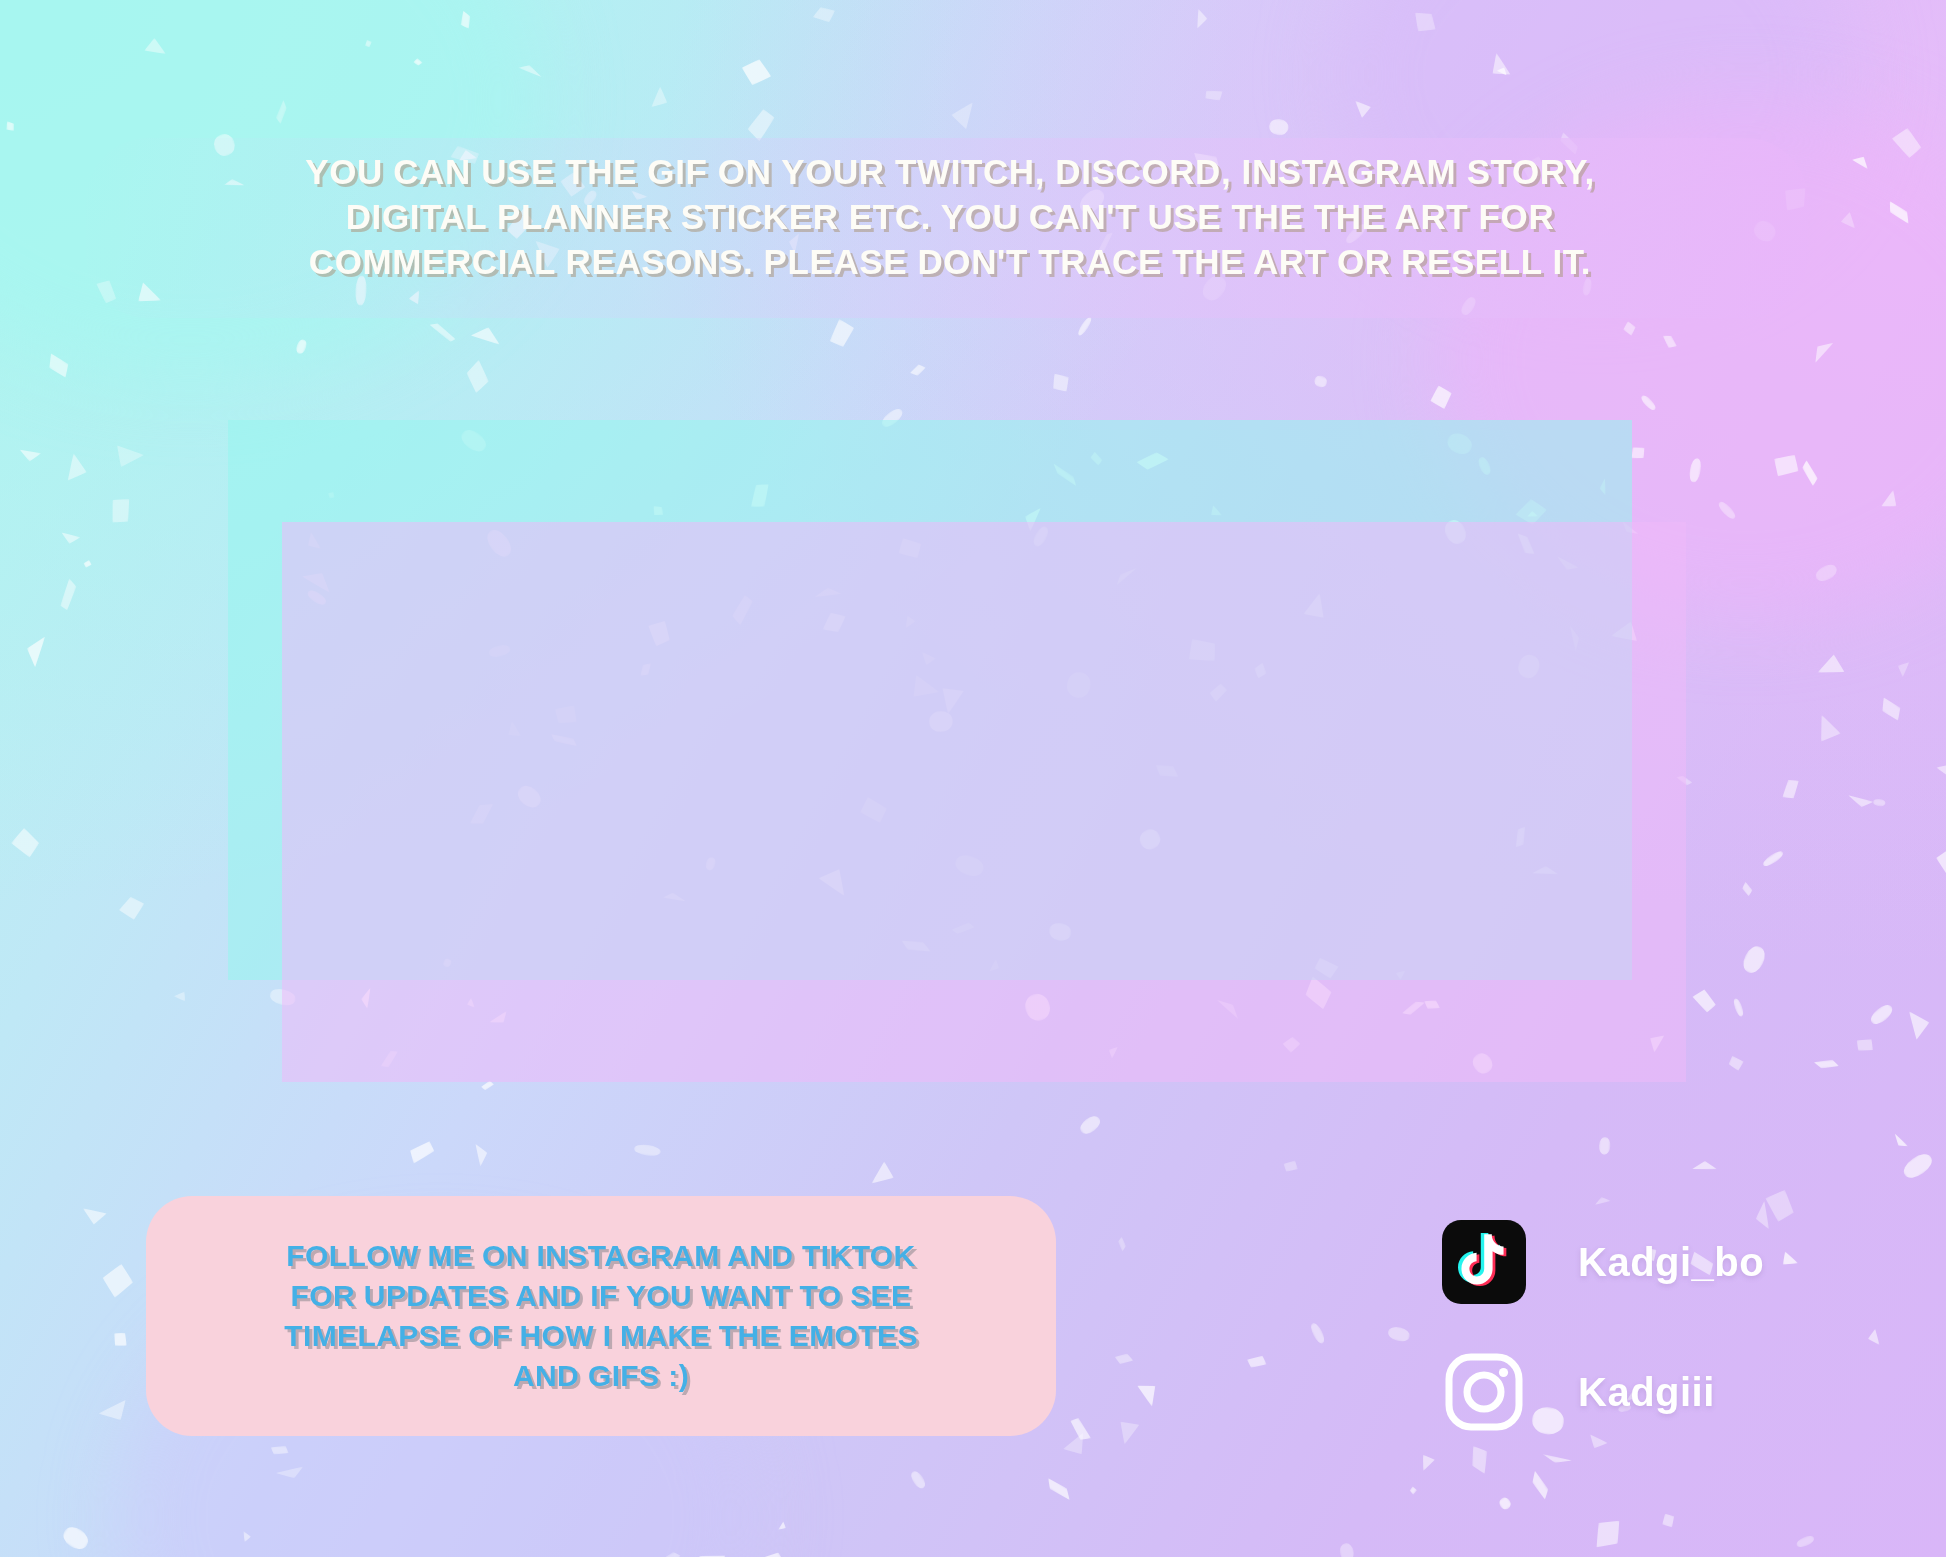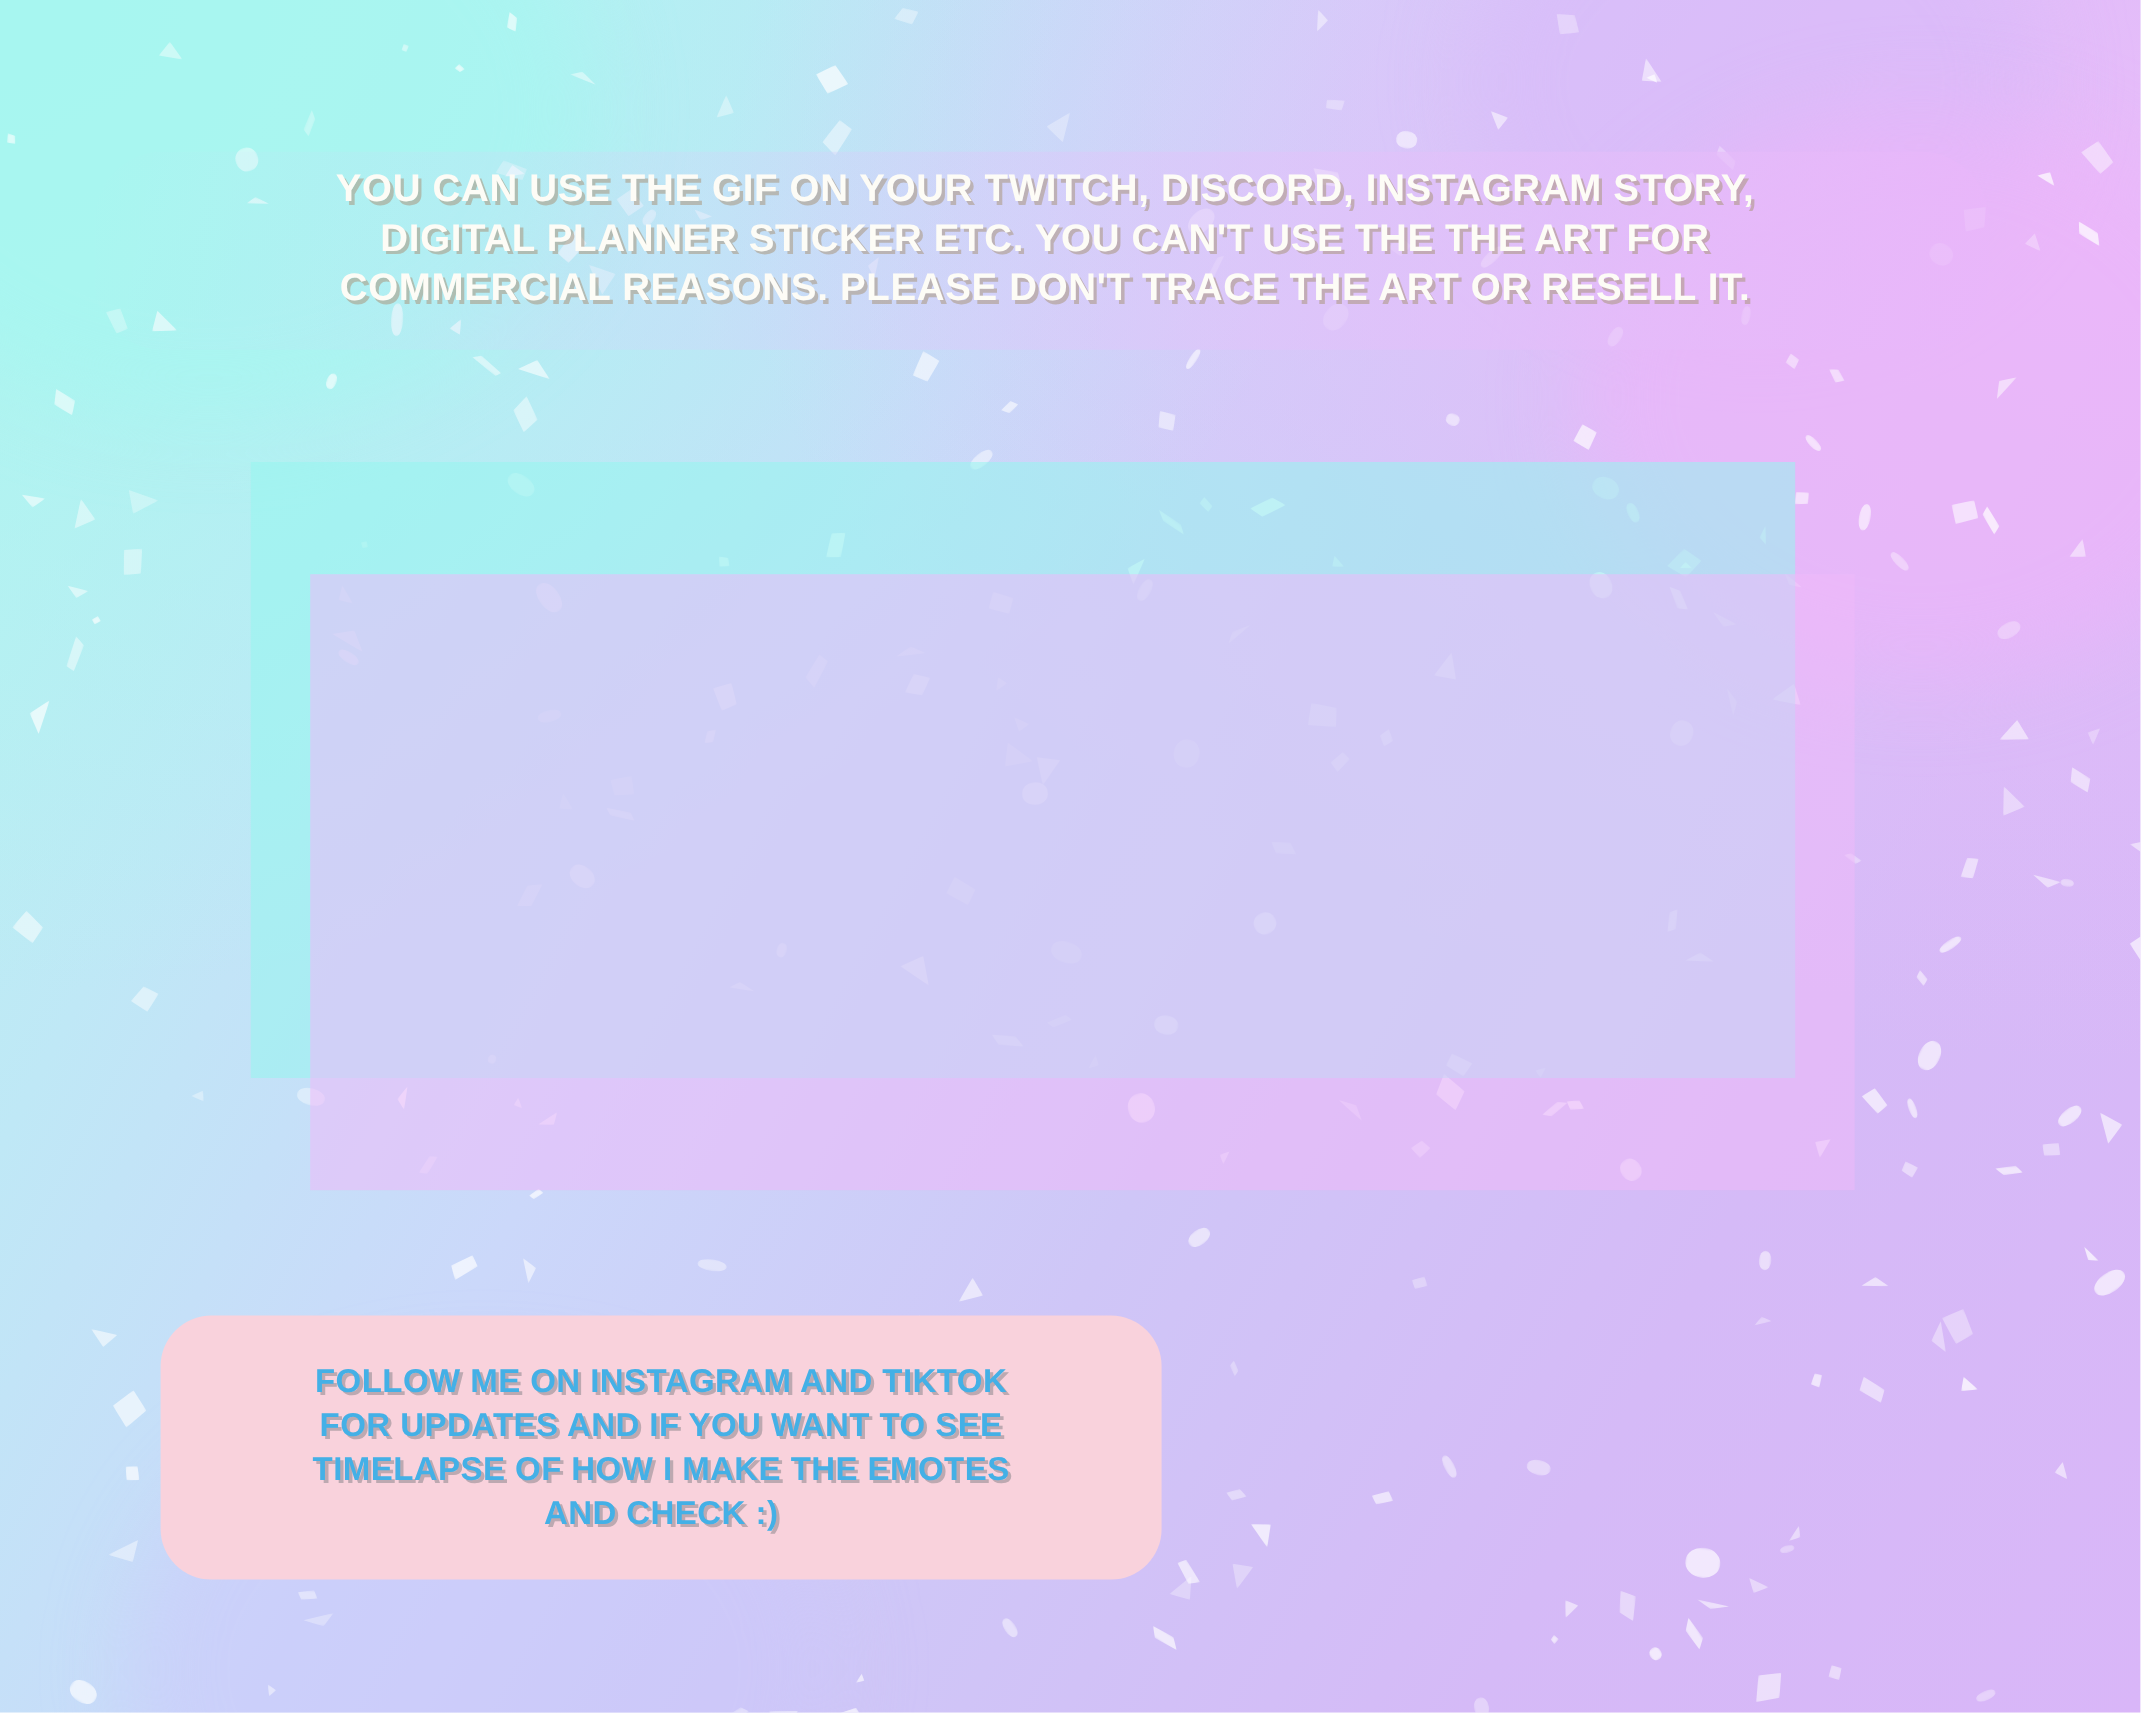--- a/index.html
+++ b/index.html
@@ -370,16 +370,43 @@
 DIGITAL PLANNER STICKER ETC. YOU CAN'T USE THE THE ART FOR
 COMMERCIAL REASONS. PLEASE DON'T TRACE THE ART OR RESELL IT.</div>
 
   <div id="shop-card-shadow-mint"></div>
   <div id="shop-card-shadow-pink"></div>
 
   <div id="follow-box">
     <div id="follow-text">FOLLOW ME ON INSTAGRAM AND TIKTOK
 FOR UPDATES AND IF YOU WANT TO SEE
 TIMELAPSE OF HOW I MAKE THE EMOTES
-AND CHECK :)</div>
+AND GIFS :)</div>
   </div>
 
+  <div id="socials">
+
+    <div class="social-row">
+      <div class="social-icon">
+        <div class="tiktok-tile">
+          <svg width="52" height="58" viewBox="0 0 48 54">
+            <path d="M31.8 1.2h-7.6v32.2c0 3.9-3.1 7.1-6.9 7.1s-6.9-3.2-6.9-7.1 3-7.1 6.7-7.2v-7.7C9.4 18.8 3 25.4 3 33.4 3 41.4 9.5 48 17.5 48s14.5-6.6 14.5-14.6V16.9c2.9 2.1 6.5 3.4 10.2 3.4v-7.7c-6.1 0-11-5-11-11.2l.6-.2z" fill="#25F4EE" transform="translate(-3.2,-1.4)"></path>
+            <path d="M31.8 1.2h-7.6v32.2c0 3.9-3.1 7.1-6.9 7.1s-6.9-3.2-6.9-7.1 3-7.1 6.7-7.2v-7.7C9.4 18.8 3 25.4 3 33.4 3 41.4 9.5 48 17.5 48s14.5-6.6 14.5-14.6V16.9c2.9 2.1 6.5 3.4 10.2 3.4v-7.7c-6.1 0-11-5-11-11.2l.6-.2z" fill="#FE2C55" transform="translate(2.6,1.4)"></path>
+            <path d="M31.8 1.2h-7.6v32.2c0 3.9-3.1 7.1-6.9 7.1s-6.9-3.2-6.9-7.1 3-7.1 6.7-7.2v-7.7C9.4 18.8 3 25.4 3 33.4 3 41.4 9.5 48 17.5 48s14.5-6.6 14.5-14.6V16.9c2.9 2.1 6.5 3.4 10.2 3.4v-7.7c-6.1 0-11-5-11-11.2l.6-.2z" fill="#ffffff"></path>
+          </svg>
+        </div>
+      </div>
+      <div class="social-handle">Kadgi_bo</div>
+    </div>
+
+    <div class="social-row">
+      <div class="social-icon">
+        <svg width="84" height="84" viewBox="0 0 84 84">
+          <rect x="7" y="7" width="70" height="70" rx="22" ry="22" fill="none" stroke="#ffffff" stroke-width="7"></rect>
+          <circle cx="42" cy="42" r="17" fill="none" stroke="#ffffff" stroke-width="7"></circle>
+          <circle cx="61.5" cy="22.5" r="4.6" fill="#ffffff"></circle>
+        </svg>
+      </div>
+      <div class="social-handle">Kadgiii</div>
+    </div>
+
+  </div>
 </div>
 
 </body></html>

